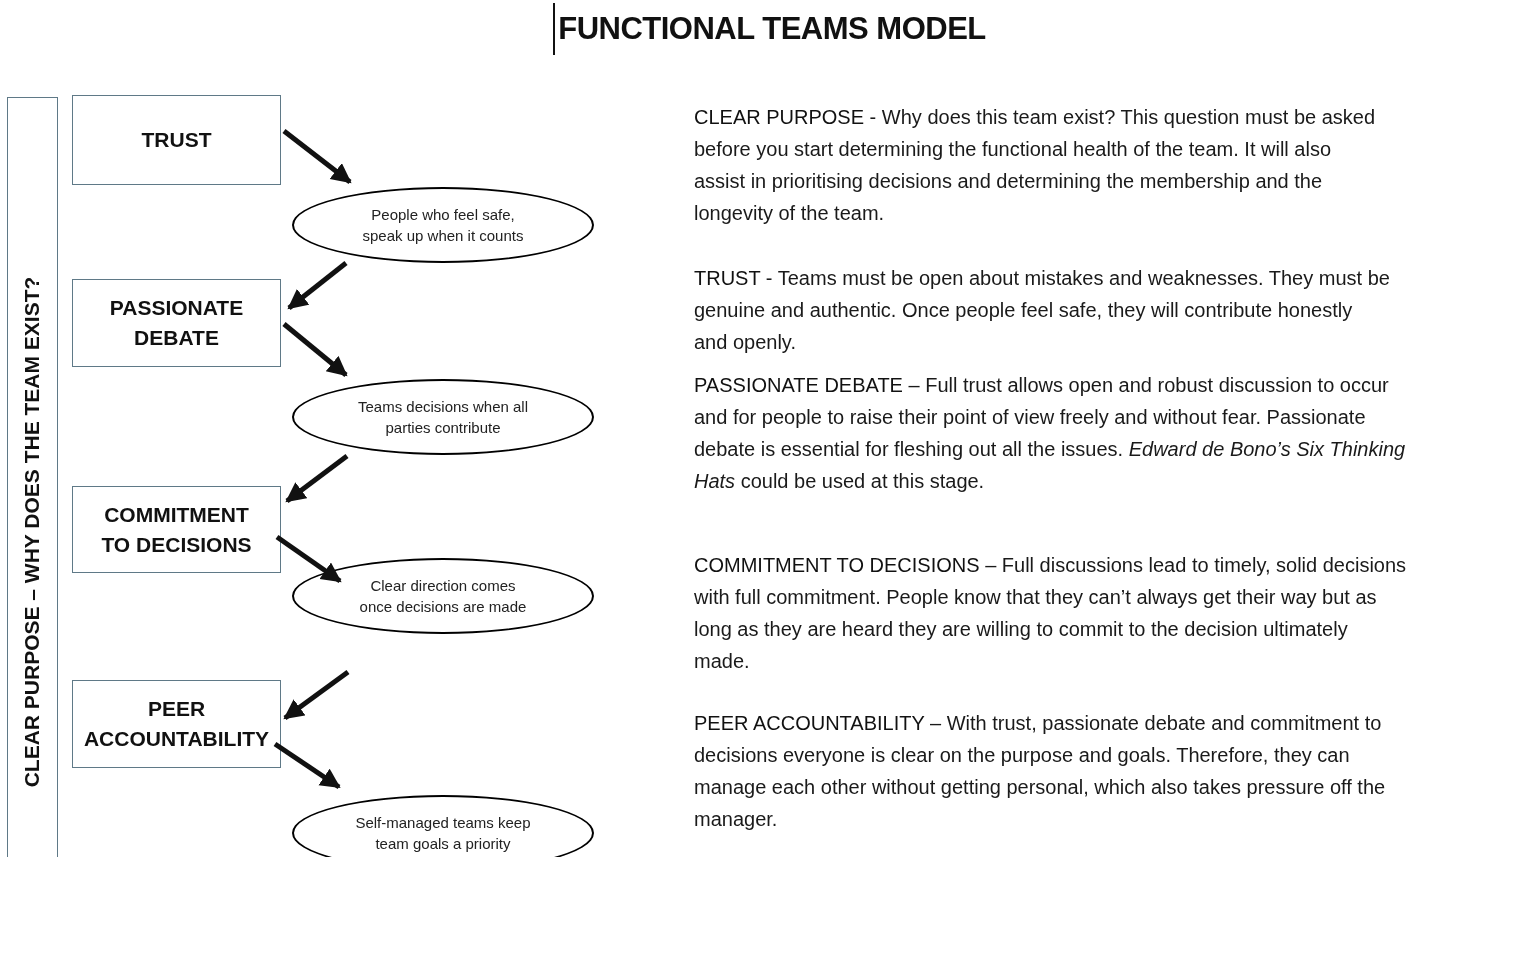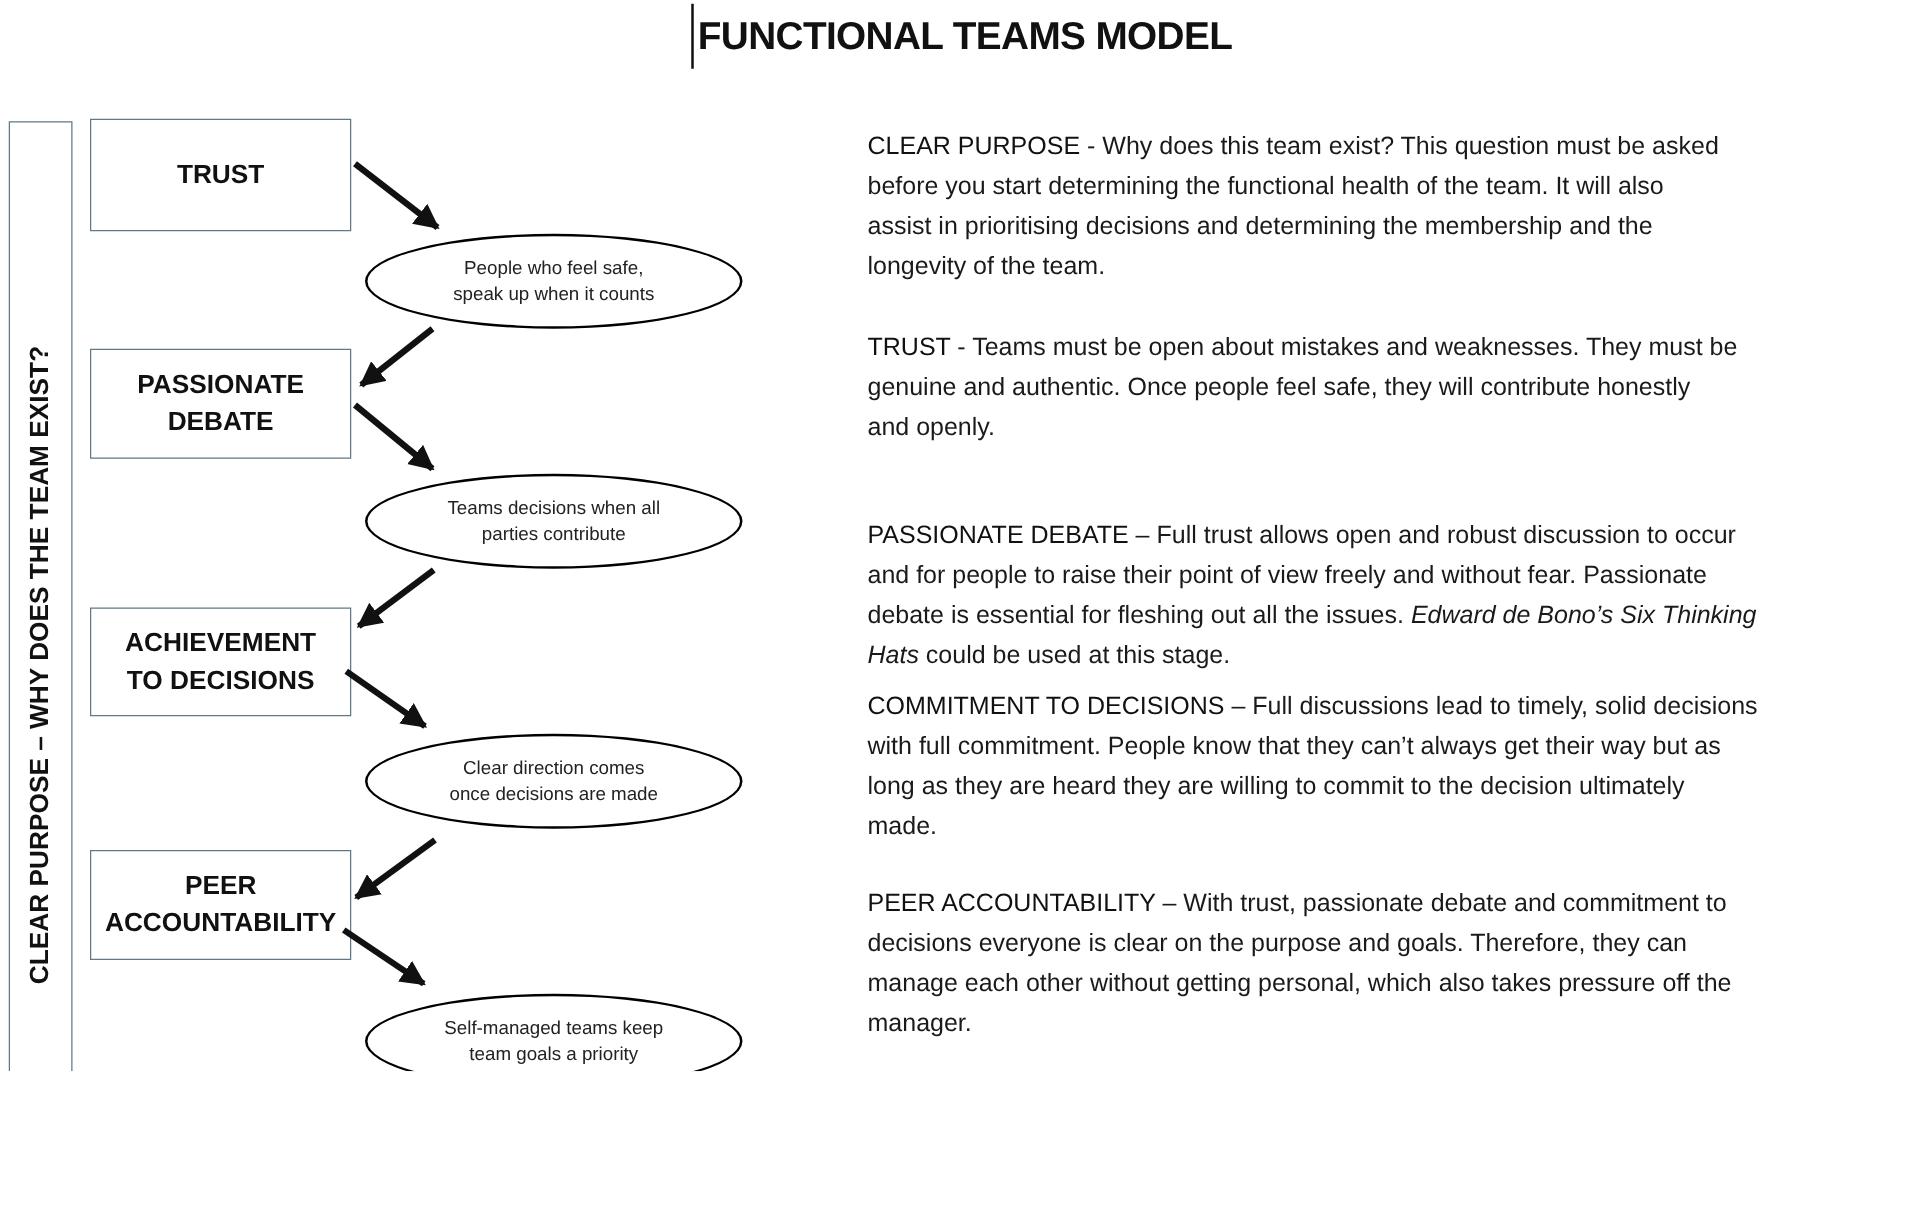--- a/index.html
+++ b/index.html
@@ -46,38 +46,38 @@
   
   .fellipse {
     position:absolute; left:292px; width:302px; height:76px;
     border:2px solid #000000; border-radius:50%; background:#fff;
     display:flex; align-items:center; justify-content:center;
     text-align:center; font-size:15px; line-height:21px;
     white-space:pre-line; color:#222;
   }
   .fellipse.e1 { top:187px; }
   .fellipse.e2 { top:379px; }
-  .fellipse.e3 { top:587px; }
+  .fellipse.e3 { top:558px; }
   .fellipse.e4 { top:795px; }
   
   .arrows {
     position:absolute; left:0; top:0; width:640px; height:973px;
     pointer-events:none;
   }
   
   .para {
     position:absolute; left:694px; width:845px;
     font-size:20px; line-height:32px; color:#1a1a1a;
     white-space:pre-line;
   }
   .para strong { font-weight:normal; color:#111;text-align:center; }
   .para em { font-style:italic; }
   .para.p1 { top:101px; }
   .para.p2 { top:262px; }
-  .para.p3 { top:412px; }
+  .para.p3 { top:369px; }
   .para.p4 { top:549px; }
   .para.p5 { top:707px; }
   .para.p6 { top:865px; }
 </style>
 </head>
 <body>
 
 <div class="page">
 
   <div class="title-wrap">
@@ -85,21 +85,21 @@
     <div class="doc-title">FUNCTIONAL TEAMS MODEL</div>
   </div>
 
   <div class="sidebar">
     <span class="sidebar-label">CLEAR PURPOSE – WHY DOES THE TEAM EXIST?</span>
   </div>
 
   <div class="fbox b1">TRUST</div>
   <div class="fbox b2">PASSIONATE
 DEBATE</div>
-  <div class="fbox b3">ACHIEVEMENT
+  <div class="fbox b3">COMMITMENT
 TO DECISIONS</div>
   <div class="fbox b4">PEER
 ACCOUNTABILITY</div>
   <div class="fbox b5">TEAM GOALS &amp;
 ACHIEVEMENT</div>
 
   <div class="fellipse e1">People who feel safe,
 speak up when it counts</div>
   <div class="fellipse e2">Teams decisions when all
 parties contribute</div>

